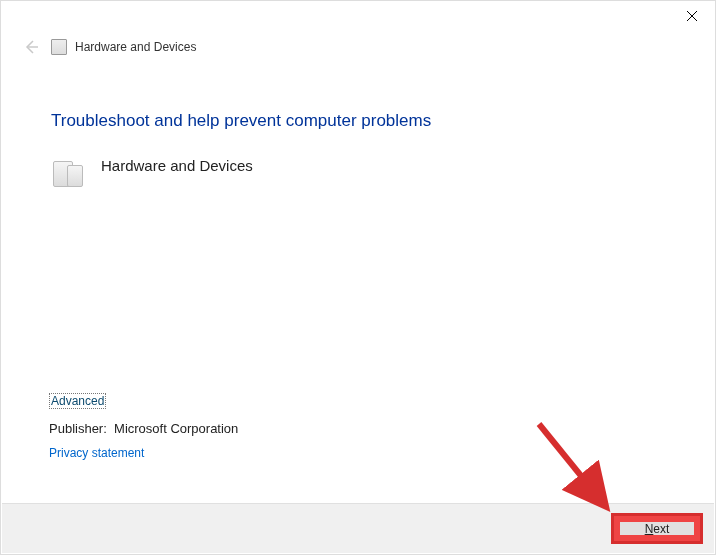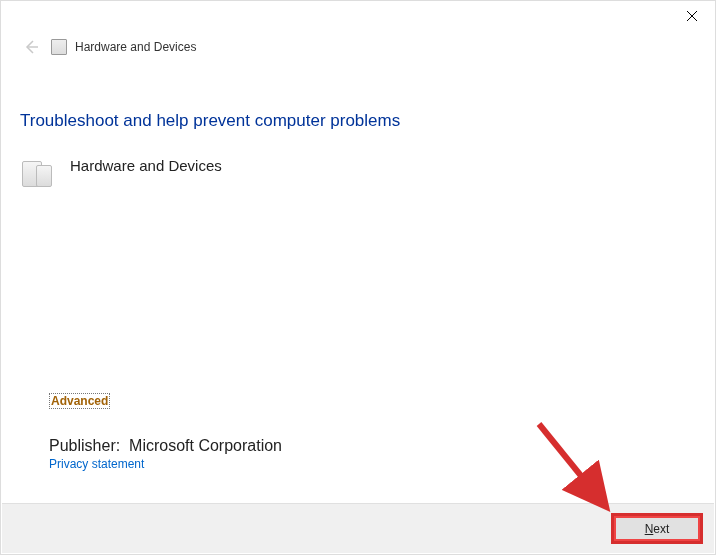--- a/index.html
+++ b/index.html
@@ -48,21 +48,21 @@
       margin-right: 8px;
       border: 1px solid #999;
       background: linear-gradient(#eee,#ddd);
       border-radius: 1px;
     }
     .hdr-title {
       font-size: 12px;
       color: #333;
     }
     .content {
-      padding: 38px 48px 0 19px;
+      padding: 38px 48px 0 50px;
     }
     .main-heading {
       color: #003399;
       font-size: 17px;
       font-weight: 400;
       margin-bottom: 26px;
     }
     .trouble-row {
       display: flex;
       align-items: flex-start;
@@ -100,57 +100,56 @@
     .trouble-desc {
       font-size: 12px;
       color: #333;
     }
     .bottom-block {
       position: absolute;
       left: 48px;
       top: 392px;
     }
     .advanced-link {
-      color: #a16207;
+      color: #0c4a6e;
       font-size: 12px;
       border: 1px dotted #777;
       padding: 0 1px;
       cursor: pointer;
       display: inline-block;
-      font-weight: bold;
     }
     .publisher-row {
-      margin-top: 28px;
-      font-size: 16px;
+      margin-top: 12px;
+      font-size: 13px;
       color: #222;
     }
     .privacy-link {
       color: #0066cc;
       font-size: 12px;
-      margin-top: 2px;
+      margin-top: 10px;
       cursor: pointer;
       display: inline-block;
     }
     .footer {
       position: absolute;
       left: 1px; right: 1px; bottom: 1px;
       height: 50px;
       background: #f0f0f0;
       border-top: 1px solid #e0e0e0;
       display: flex;
       justify-content: flex-end;
       align-items: center;
       padding-right: 14px;
       gap: 8px;
     }
     .win-btn {
       min-width: 86px;
       height: 25px;
       background: #e1e1e1;
-      border: 2px solid #ef4444;
+      border: 6px solid #ef4444;
       font-family: inherit;
       font-size: 12px;
       color: #222;
       cursor: pointer;
       padding: 0 12px;
     }
     .win-btn.primary {
       outline: 3px solid #d62e2e;
       outline-offset: 0;
     }

